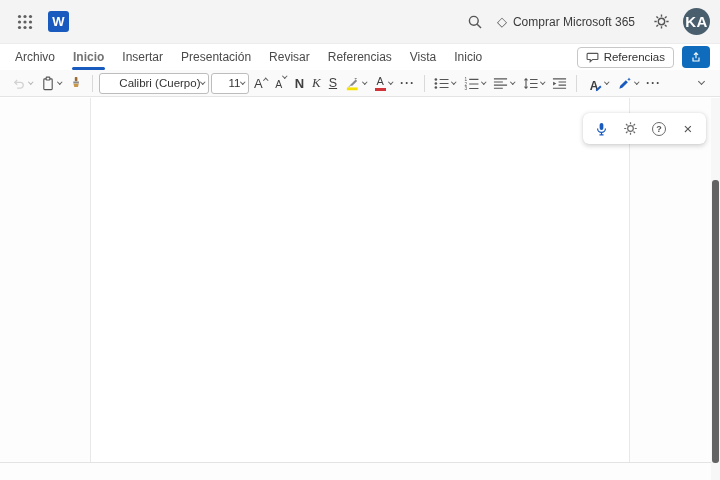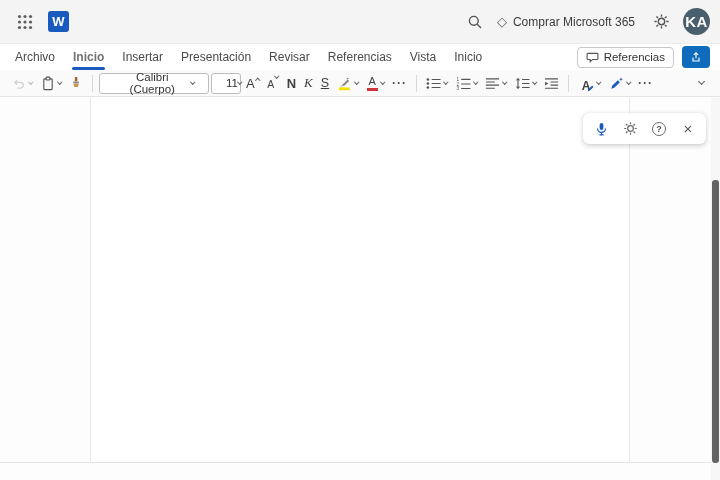--- a/index.html
+++ b/index.html
@@ -52,24 +52,24 @@
                padding:0 8px; gap:5px; font-size:11.5px; font-weight:700; }
 
   
   .ribbon { position:absolute; top:70px; left:0; right:0; height:27px; background:#fafafa;
             border-bottom:1px solid #e4e4e4; display:flex; align-items:center;
             padding:0 8px; gap:2px; color:#4a4a4a; }
   .rbtn { height:23px; padding:0 3px; display:flex; align-items:center; gap:3px;
           border-radius:3px; }
   .vdiv { width:1px; height:17px; background:#d9d9d9; margin:0 4px; flex:0 0 auto; }
   .dd { height:21px; border:1px solid #bdbdbd; border-radius:3px; background:#fff;
-        display:flex; align-items:center; justify-content:space-between; padding:0 14px;
+        display:flex; align-items:center; justify-content:flex-end; padding:0 4px;
         font-size:11.5px; color:#333; }
   .dd-font { width:110px; }
-  .dd-size { width:22px; }
+  .dd-size { width:38px; }
   .bL { font-weight:800; font-size:13px; color:#3f3f3f; }
   .iL { font-style:italic; font-size:13px; font-family:"Liberation Serif", serif; color:#3f3f3f; }
   .uL { text-decoration:underline; font-size:12.5px; color:#3f3f3f; }
   .af-wrap { display:flex; align-items:flex-start; gap:1px; }
   .af-a { font-size:13px; color:#3f3f3f; line-height:1; }
   .af-a.small { font-size:10.5px; margin-top:2px; }
   .fc-icon { display:flex; flex-direction:column; align-items:center; line-height:1; }
   .fc-a { font-size:11px; color:#3f3f3f; }
   .fc-bar { width:11px; height:3px; background:#d13438; margin-top:1px; }
   .more { font-size:12px; color:#4a4a4a; letter-spacing:1px; font-weight:700; }

